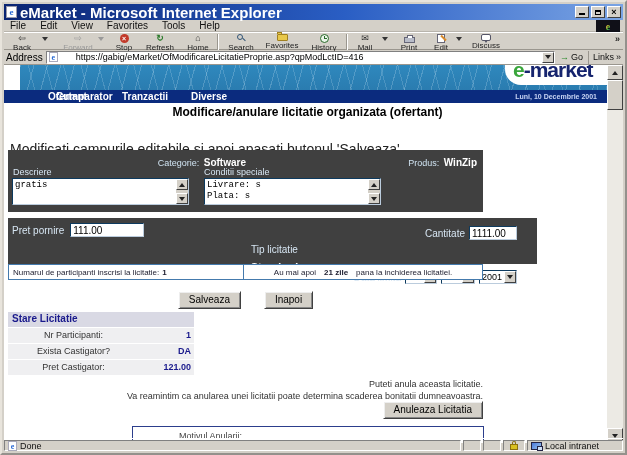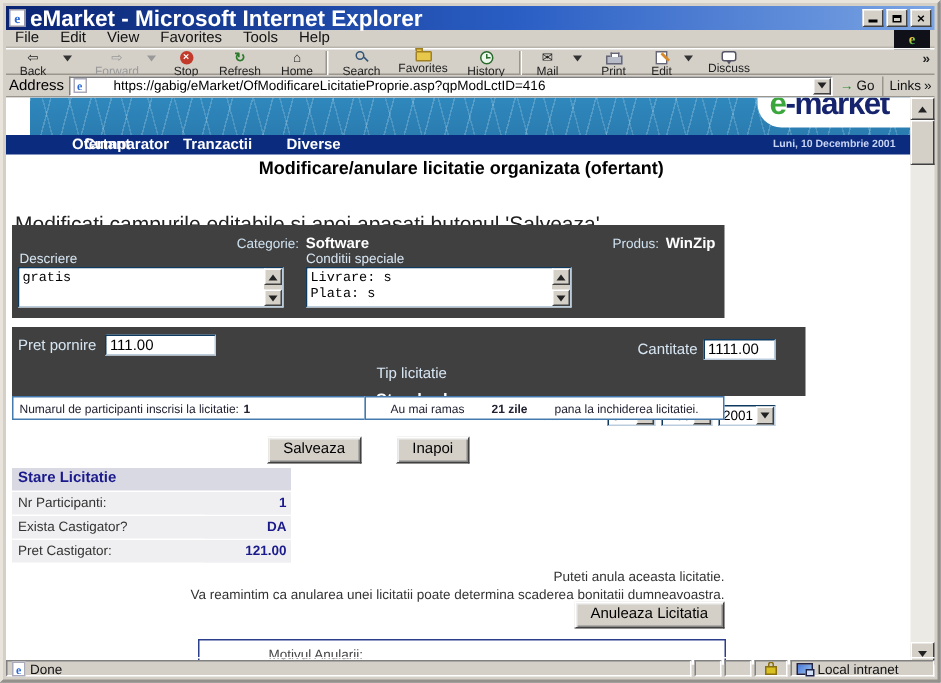--- a/index.html
+++ b/index.html
@@ -131,21 +131,21 @@
   .info-right span { margin:0 2px; }
   .btn-row { position:absolute; left:4px; top:224px; width:475px; text-align:center; }
   .btn98 { display:inline-block; background:#d4d0c8; border:1px solid; border-color:#fff #404040 #404040 #fff;
     box-shadow:inset 1px 1px 0 #eee, inset -1px -1px 0 #888;
     font-size:10px; color:#000; padding:2px 10px 3px; font-family:"Liberation Sans",sans-serif; }
   .btn-gap { display:inline-block; width:14px; }
   .stare { position:absolute; left:4px; top:247px; width:186px; }
   .stare-hd { height:15px; background:#d9d9e4; color:#1a1a8c; font-size:10px; font-weight:bold;
     padding:1px 0 0 4px; }
   .stare-row { height:15px; margin-top:1px; display:flex; background:#efeff1; }
-  .stare-lbl { flex:1; font-size:9px; color:#333; padding:2px 0 0 4px; }
+  .stare-lbl { flex:1; font-size:9px; color:#333; padding:2px 0 0 4px;text-align:center; }
   .stare-val { width:58px; margin-left:1px; background:#efeff1; text-align:right; padding:2px 3px 0 0;
     font-size:9px; font-weight:bold; color:#1a1a8c; }
   .anl { position:absolute; left:4px; width:475px; text-align:right; font-size:9px; color:#333; }
   .cancel-btn { position:absolute; right:128px; top:336px; }
   .motiv-box { position:absolute; left:128px; top:361px; width:352px; height:36px;
     border:1px solid #2c3e8c; background:#fff; }
   .motiv-lbl { position:absolute; left:46px; top:4px; font-size:9px; color:#444; }
   .motiv-input { position:absolute; left:46px; top:14px; width:200px; height:18px;
     border:2px inset #777; background:#fff; }
   
@@ -396,22 +396,22 @@
         </span>
       </div>
     </div>
 
     <div class="info-row">
       <span class="info-cell info-left">
         <span>Numarul de participanti inscrisi la licitatie:</span>
         <b>1</b>
       </span>
       <span class="info-cell info-right">
-        <span>Au mai ramas</span>
-        <b style="margin:16px;">21 zile</b>
+        <span>Au mai apoi</span>
+        <b style="margin:6px;">21 zile</b>
         <span>pana la inchiderea licitatiei.</span>
       </span>
     </div>
 
     <div class="btn-row">
       <button class="btn98">Salveaza</button>
       <span class="btn-gap"></span>
       <button class="btn98">Inapoi</button>
     </div>
 

